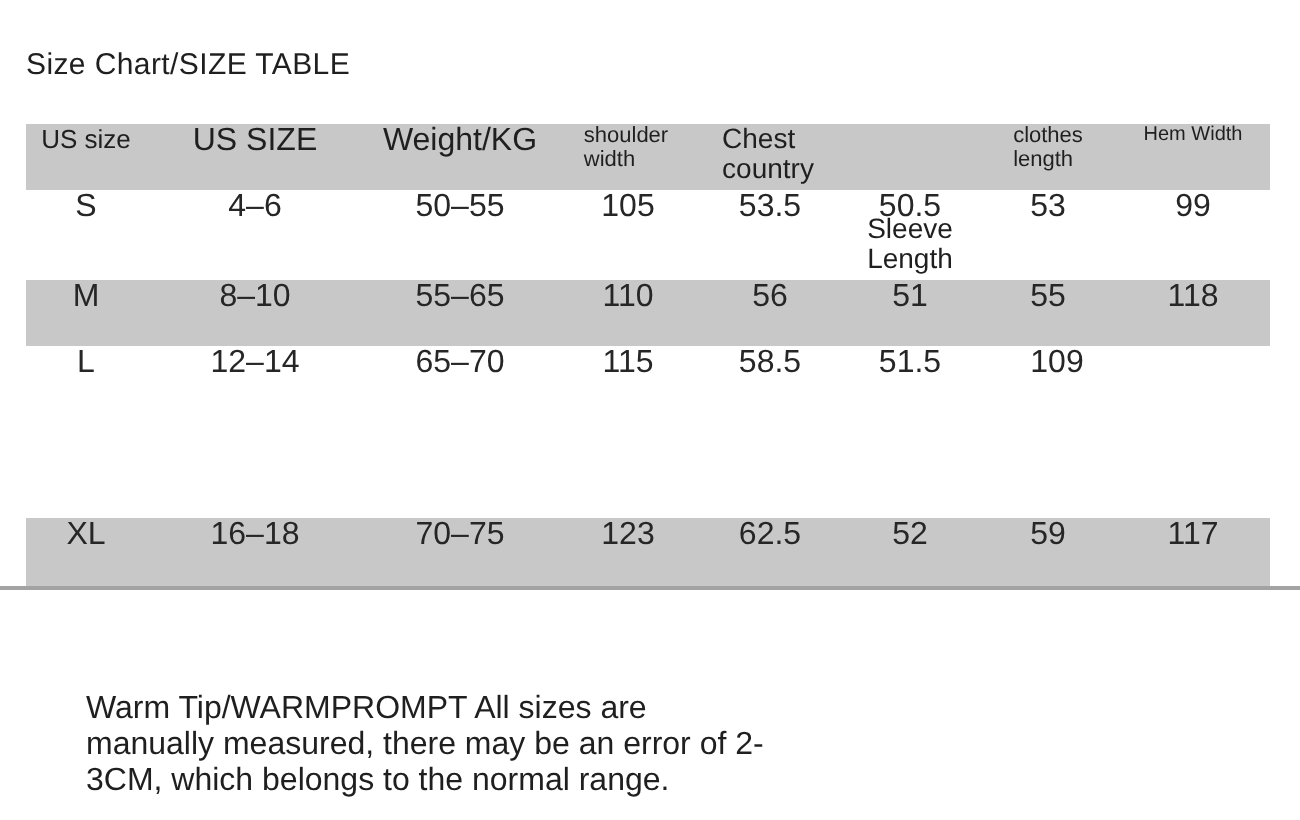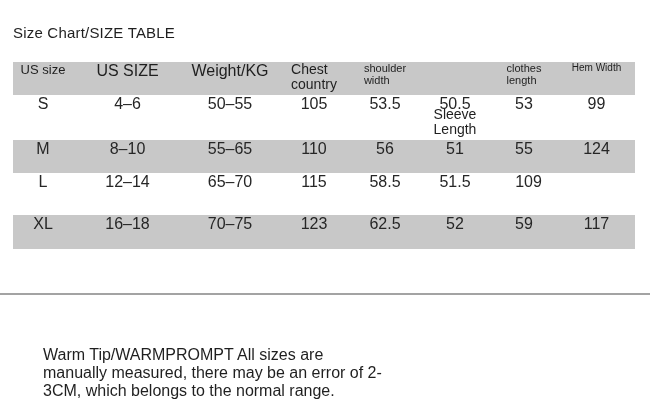--- a/index.html
+++ b/index.html
@@ -13,21 +13,21 @@
   .size-table{position:absolute;left:13px;top:62px;width:622px;}
   .row{display:flex;box-sizing:border-box;align-items:flex-start;width:622px;}
   .banded{background:var(--band,#c8c8c8);}
   .cell{display:flex;align-items:center;justify-content:center;box-sizing:border-box;}
   .c1{width:60px}.c2{width:109px}.c3{width:96px}.c4{width:72px}
   .c5{width:70px}.c6{width:70px}.c7{width:68px}.c8{width:77px}
   .row-h{height:33px;padding-bottom:6px;}
   .row-0{height:45px;padding-bottom:6px;}
   .row-1{height:33px;padding-bottom:4px;}
   .row-2{height:42px;}
-  .row-3{height:34px;}
+  .row-3{height:34px;margin-top:44px;}
   .hblock{text-align:left;color:var(--text,#1f1f1f);}
   .h1 .hblock{font-size:13px;}
   .h2 .hblock{font-size:16px;}
   .h3 .hblock{font-size:16px;}
   .h4 .hblock{font-size:14px;line-height:15px;}
   .h5 .hblock{font-size:11px;line-height:12px;}
   .h6 .hblock{font-size:14px;line-height:15px;margin-top:45px;}
   .h7 .hblock{font-size:11px;line-height:12px;}
   .h8 .hblock{font-size:10px;}
   .data-cell{font-size:16px;color:#262626;}
@@ -50,30 +50,30 @@
     <div class="cell c2 h2">
       <div class="hblock">
           <div>US SIZE</div>
         </div>
     </div>
     <div class="cell c3 h3">
       <div class="hblock">
           <div>Weight/KG</div>
         </div>
     </div>
+    <div class="cell c5 h5">
+      <div class="hblock">
+        <div>shoulder</div>
+        <div>width</div>
+      </div>
+    </div>
     <div class="cell c4 h4">
       <div class="hblock">
         <div>Chest</div>
         <div>country</div>
-      </div>
-    </div>
-    <div class="cell c5 h5">
-      <div class="hblock">
-        <div>shoulder</div>
-        <div>width</div>
       </div>
     </div>
     <div class="cell c6 h6">
       <div class="hblock">
         <div>Sleeve</div>
         <div>Length</div>
       </div>
     </div>
     <div class="cell c7 h7">
       <div class="hblock">
@@ -100,21 +100,21 @@
   </div>
 
   <div class="row row-1 banded">
     <div class="cell c1 data-cell">M</div>
     <div class="cell c2 data-cell">8–10</div>
     <div class="cell c3 data-cell">55–65</div>
     <div class="cell c4 data-cell">110</div>
     <div class="cell c5 data-cell">56</div>
     <div class="cell c6 data-cell">51</div>
     <div class="cell c7 data-cell">55</div>
-    <div class="cell c8 data-cell">124</div>
+    <div class="cell c8 data-cell">118</div>
   </div>
 
   <div class="row row-2">
     <div class="cell c1 data-cell">L</div>
     <div class="cell c2 data-cell">12–14</div>
     <div class="cell c3 data-cell">65–70</div>
     <div class="cell c4 data-cell">115</div>
     <div class="cell c5 data-cell">58.5</div>
     <div class="cell c6 data-cell">51.5</div>
     <div class="cell c8 data-cell">109</div>

